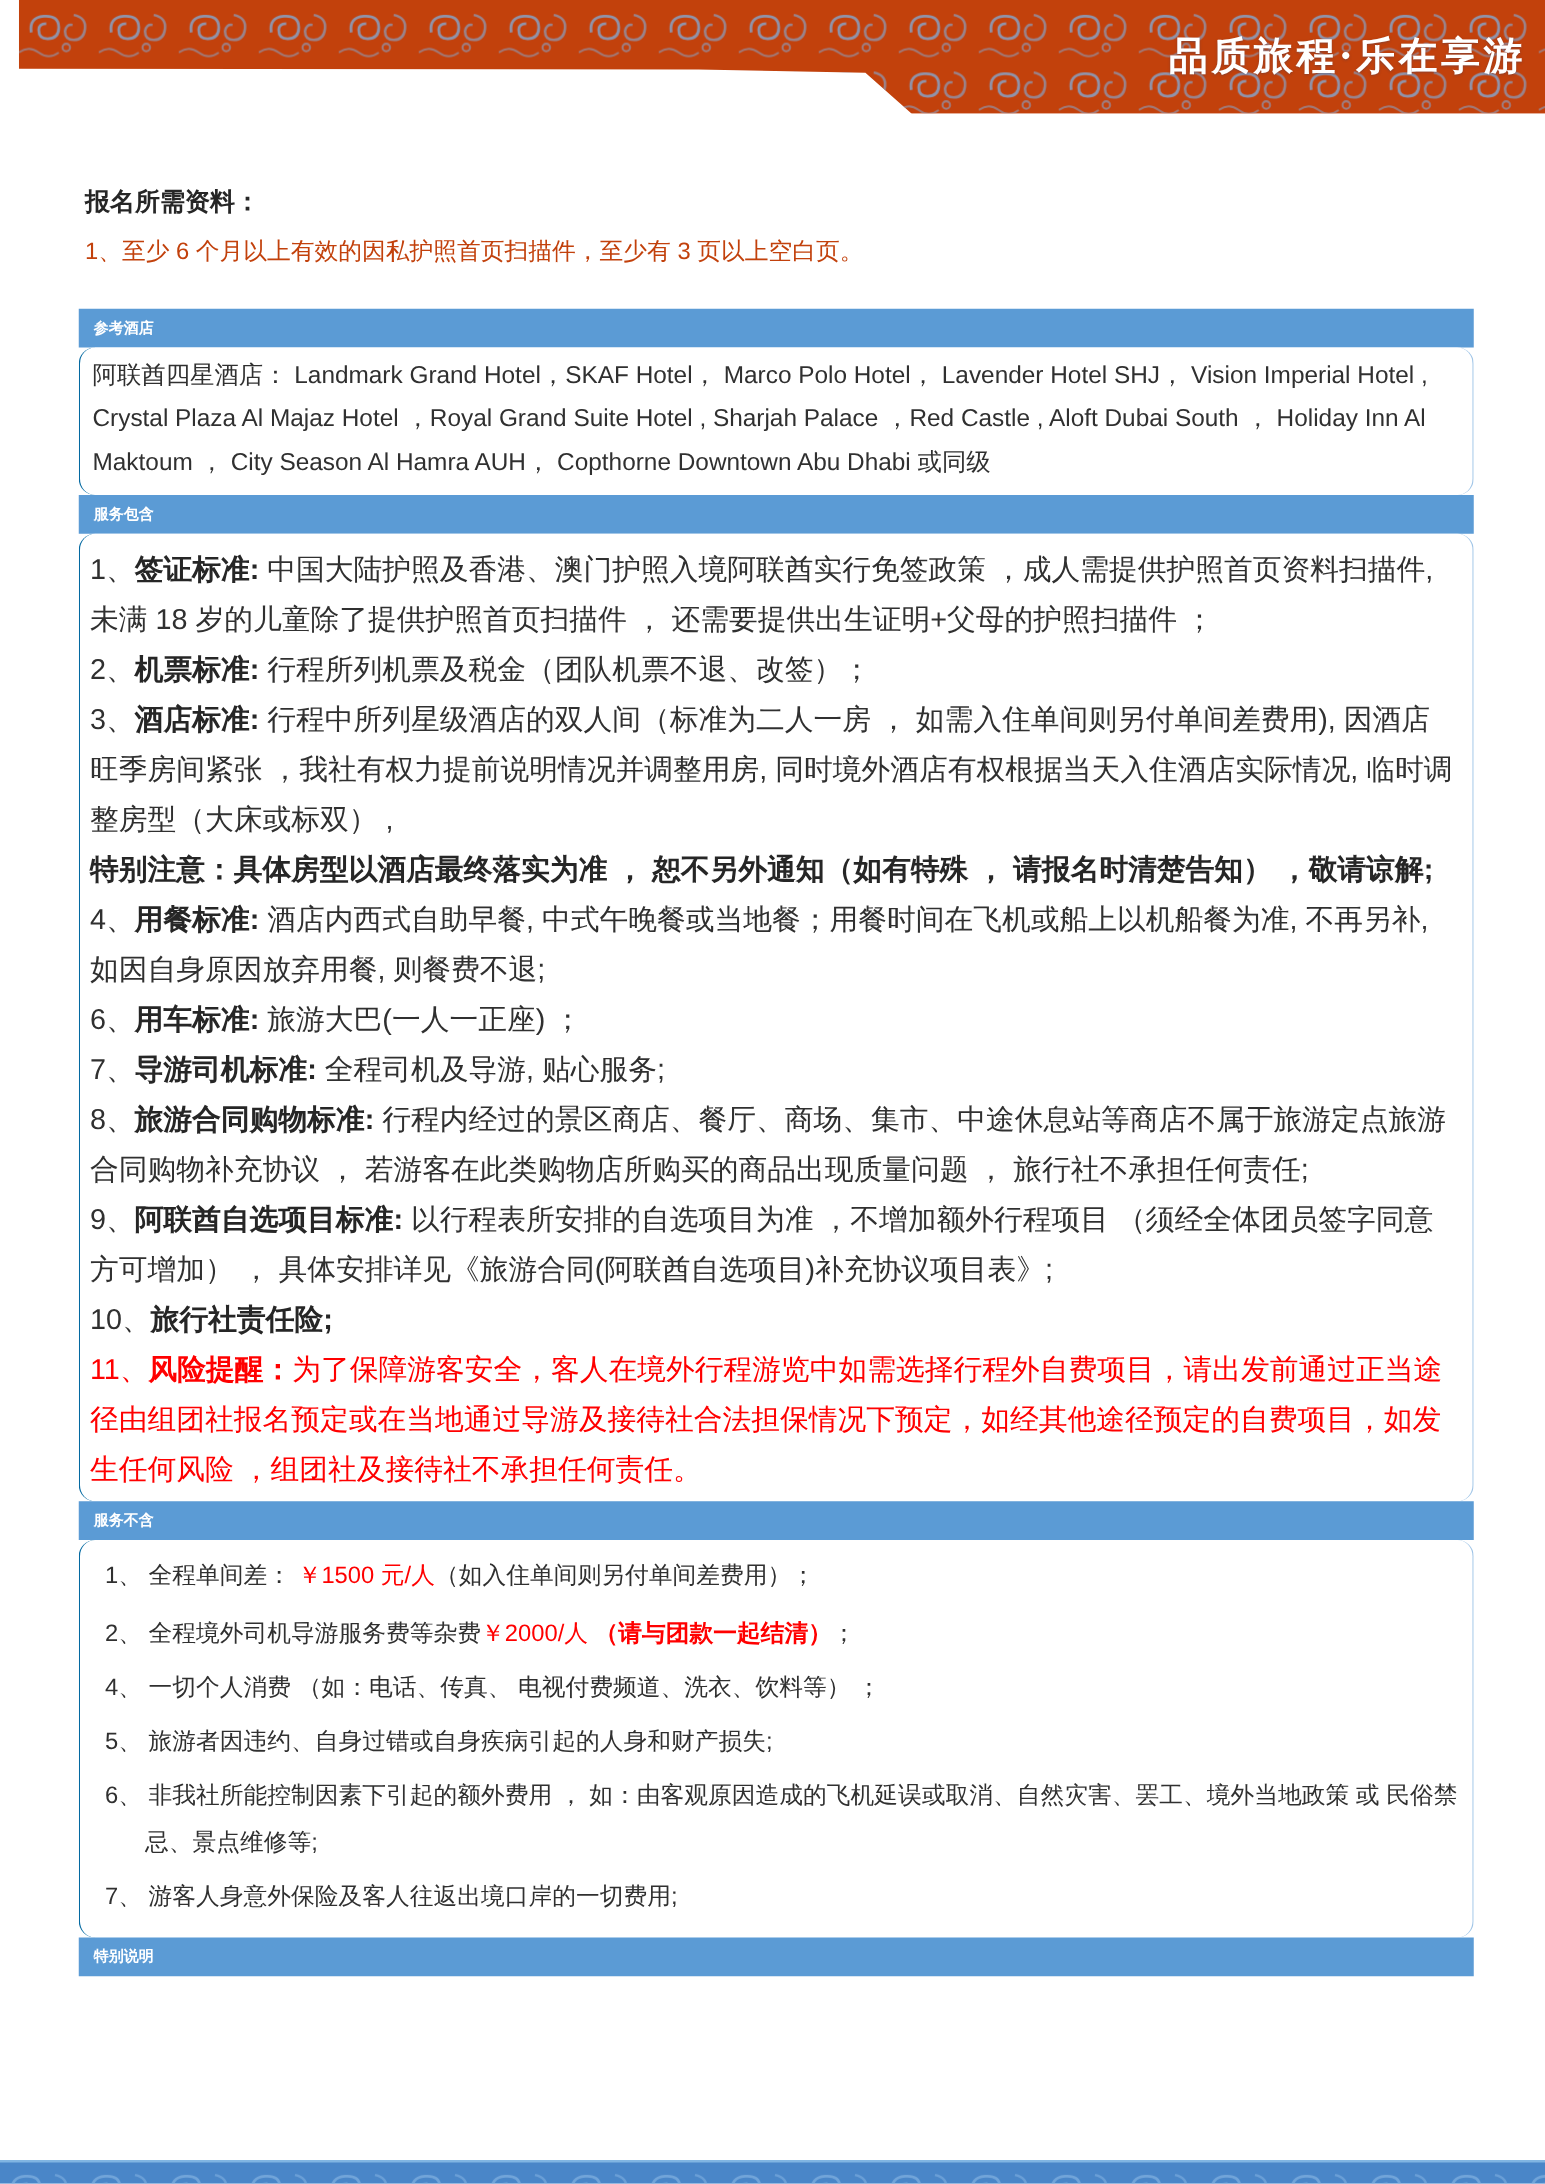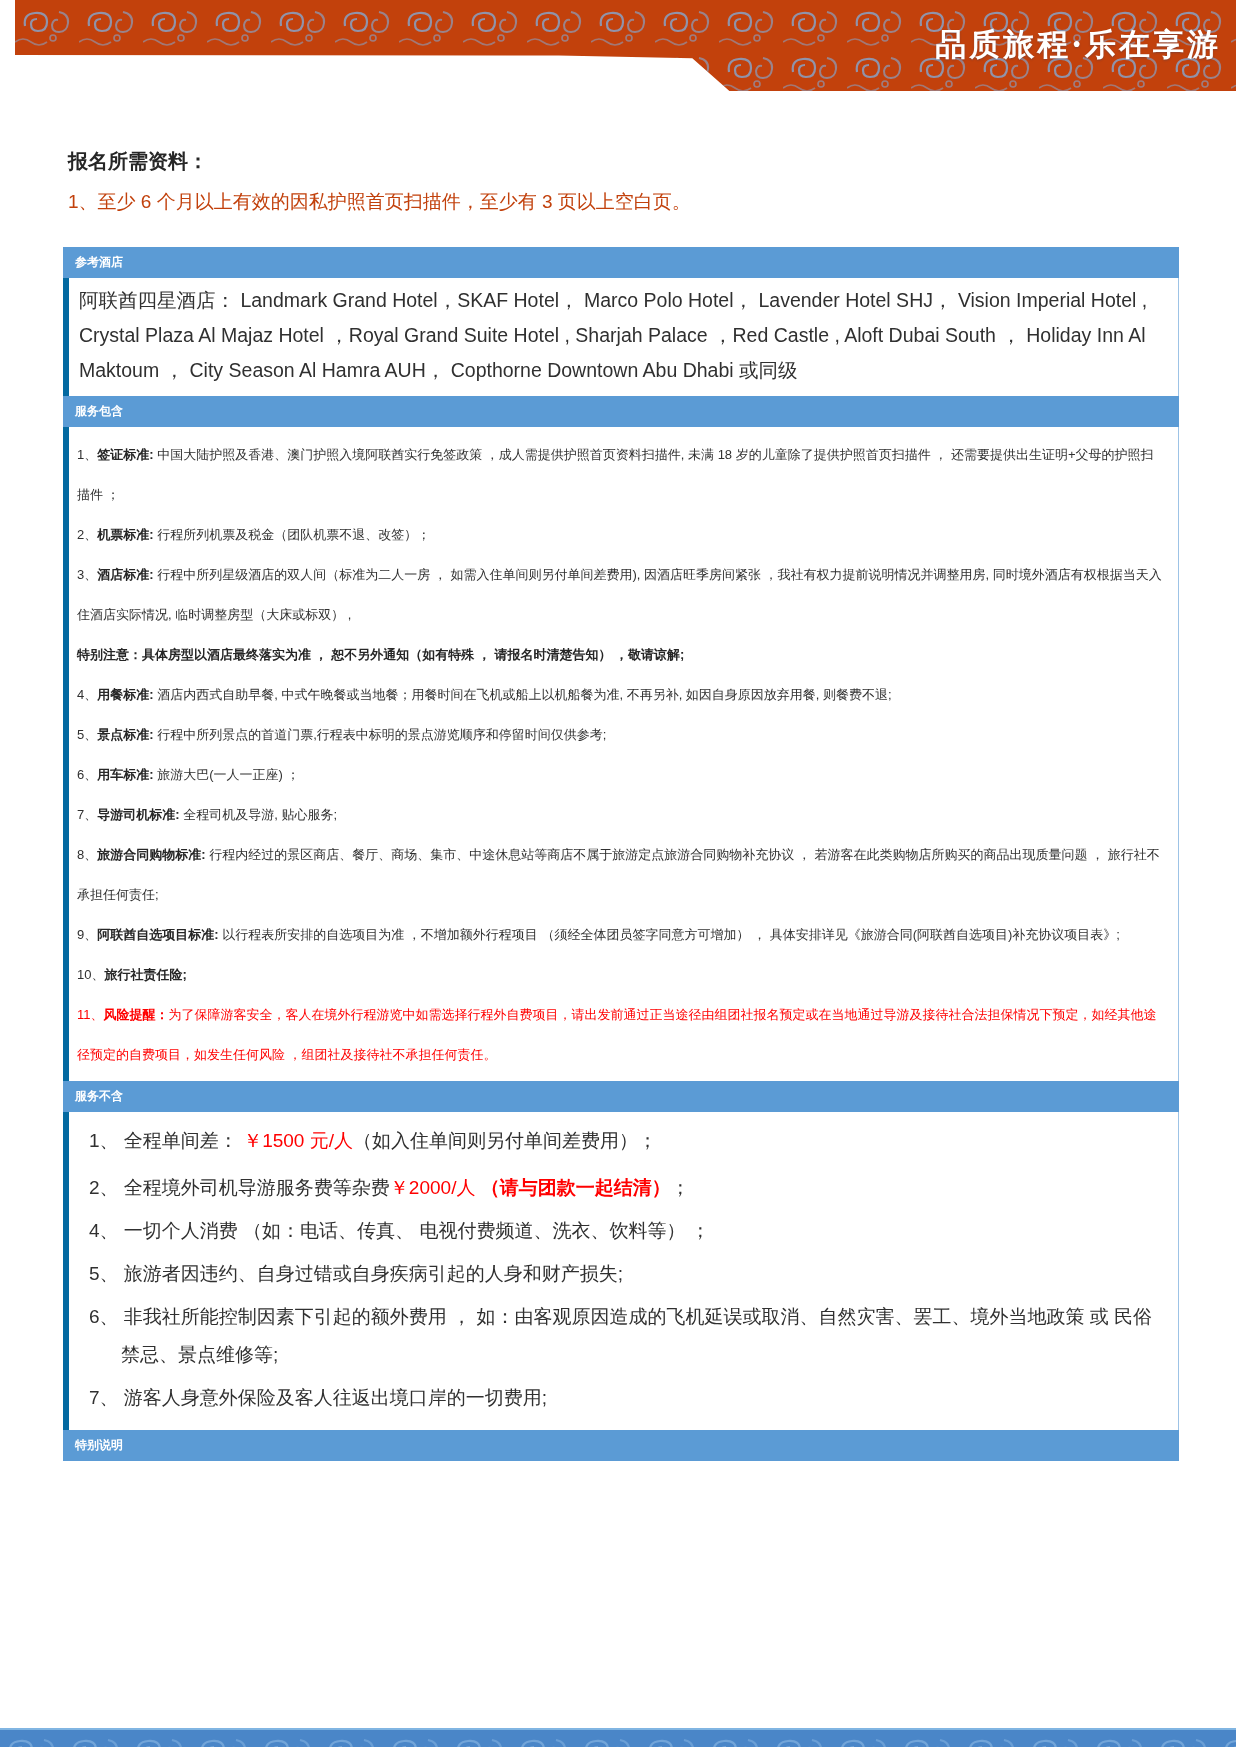--- a/index.html
+++ b/index.html
@@ -48,32 +48,33 @@
   .doc-table { width: 1116px; }
   .sec-header {
     box-sizing: border-box;
     height: 31px; line-height: 31px;
     background: #5b9bd5; color: #ffffff;
     font-size: 12px; font-weight: bold;
     padding-left: 12px;
   }
   .sec-body {
     box-sizing: border-box;
-    border-left: 6px solid #0369a1;
+    border-left: 1px solid #0369a1;
     border-right: 1px solid #9dc3e6;
     background: #ffffff;
     color: #303030;
+    border-radius: 13px;
   }
   .sec-body p { margin: 0; }
   .seg-b  { font-weight: bold; color: #262626; }
   .seg-r  { color: #ff0000; }
   .seg-rb { color: #ff0000; font-weight: bold; }
 
   .body-reference-hotels  { padding: 5px 12px 8px 10px; font-size: 19.5px; line-height: 35px; }
-  .body-services-included { padding: 8px 12px 6px 8px;  font-size: 13px;   line-height: 40px; }
+  .body-services-included { padding: 8px 12px 6px 8px;  font-size: 23px;   line-height: 40px; }
   .body-services-excluded { padding: 10px 12px 8px 20px; font-size: 19px;   line-height: 38px; }
   .body-services-excluded .row { margin-bottom: 5px; }
   .body-services-excluded .row:nth-child(2) { margin-top: 9px; }
   .row.hang { padding-left: 32px; text-indent: -32px; }
 </style>
 </head>
 <body>
 
 <header class="banner">
   <svg xmlns="http://www.w3.org/2000/svg">
@@ -98,21 +99,20 @@
       <div class="sec-body body-reference-hotels">
         <p class="row"><span>阿联酋四星酒店：  Landmark Grand Hotel，SKAF Hotel， Marco Polo Hotel， Lavender Hotel SHJ， Vision Imperial Hotel , Crystal Plaza Al Majaz Hotel  ，Royal Grand Suite Hotel , Sharjah Palace  ，Red Castle , Aloft Dubai South   ， Holiday Inn Al Maktoum  ， City Season Al Hamra AUH， Copthorne Downtown Abu Dhabi 或同级</span></p>
       </div>
       <div class="sec-header">服务包含</div>
       <div class="sec-body body-services-included">
         <p class="row"><span>1、</span><span class="seg-b">签证标准:</span><span> 中国大陆护照及香港、澳门护照入境阿联酋实行免签政策 ，成人需提供护照首页资料扫描件, 未满 18 岁的儿童除了提供护照首页扫描件 ， 还需要提供出生证明+父母的护照扫描件 ；</span></p>
         <p class="row"><span>2、</span><span class="seg-b">机票标准:</span><span> 行程所列机票及税金（团队机票不退、改签）；</span></p>
         <p class="row"><span>3、</span><span class="seg-b">酒店标准:</span><span> 行程中所列星级酒店的双人间（标准为二人一房 ， 如需入住单间则另付单间差费用), 因酒店旺季房间紧张 ，我社有权力提前说明情况并调整用房, 同时境外酒店有权根据当天入住酒店实际情况, 临时调整房型（大床或标双） ,</span></p>
         <p class="row"><span class="seg-b">特别注意：具体房型以酒店最终落实为准 ， 恕不另外通知（如有特殊 ， 请报名时清楚告知） ，敬请谅解;</span></p>
         <p class="row"><span>4、</span><span class="seg-b">用餐标准:</span><span> 酒店内西式自助早餐, 中式午晚餐或当地餐；用餐时间在飞机或船上以机船餐为准, 不再另补, 如因自身原因放弃用餐, 则餐费不退;</span></p>
-        <p class="row"><span>5、</span><span class="seg-b">景点标准:</span><span> 行程中所列景点的首道门票,行程表中标明的景点游览顺序和停留时间仅供参考;</span></p>
         <p class="row"><span>6、</span><span class="seg-b">用车标准:</span><span> 旅游大巴(一人一正座)  ；</span></p>
         <p class="row"><span>7、</span><span class="seg-b">导游司机标准:</span><span> 全程司机及导游, 贴心服务;</span></p>
         <p class="row"><span>8、</span><span class="seg-b">旅游合同购物标准:</span><span> 行程内经过的景区商店、餐厅、商场、集市、中途休息站等商店不属于旅游定点旅游合同购物补充协议 ， 若游客在此类购物店所购买的商品出现质量问题 ， 旅行社不承担任何责任;</span></p>
         <p class="row"><span>9、</span><span class="seg-b">阿联酋自选项目标准:</span><span> 以行程表所安排的自选项目为准 ，不增加额外行程项目 （须经全体团员签字同意方可增加） ， 具体安排详见《旅游合同(阿联酋自选项目)补充协议项目表》;</span></p>
         <p class="row"><span>10、</span><span class="seg-b">旅行社责任险;</span></p>
         <p class="row"><span class="seg-r">11、</span><span class="seg-rb">风险提醒：</span><span class="seg-r">为了保障游客安全，客人在境外行程游览中如需选择行程外自费项目，请出发前通过正当途径由组团社报名预定或在当地通过导游及接待社合法担保情况下预定，如经其他途径预定的自费项目，如发生任何风险 ，组团社及接待社不承担任何责任。</span></p>
       </div>
       <div class="sec-header">服务不含</div>
       <div class="sec-body body-services-excluded">
         <p class="row"><span>1、 全程单间差： </span><span class="seg-r">￥1500 元/人</span><span>（如入住单间则另付单间差费用）；</span></p>

